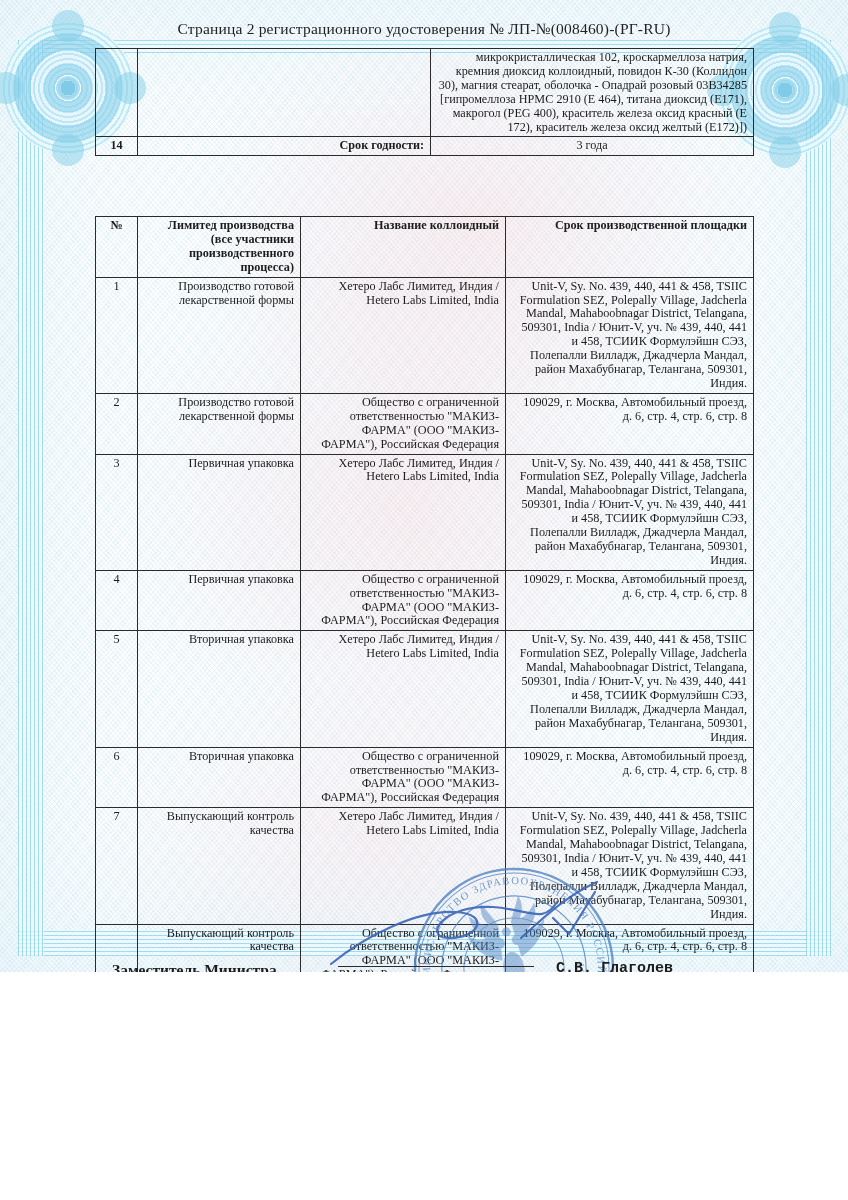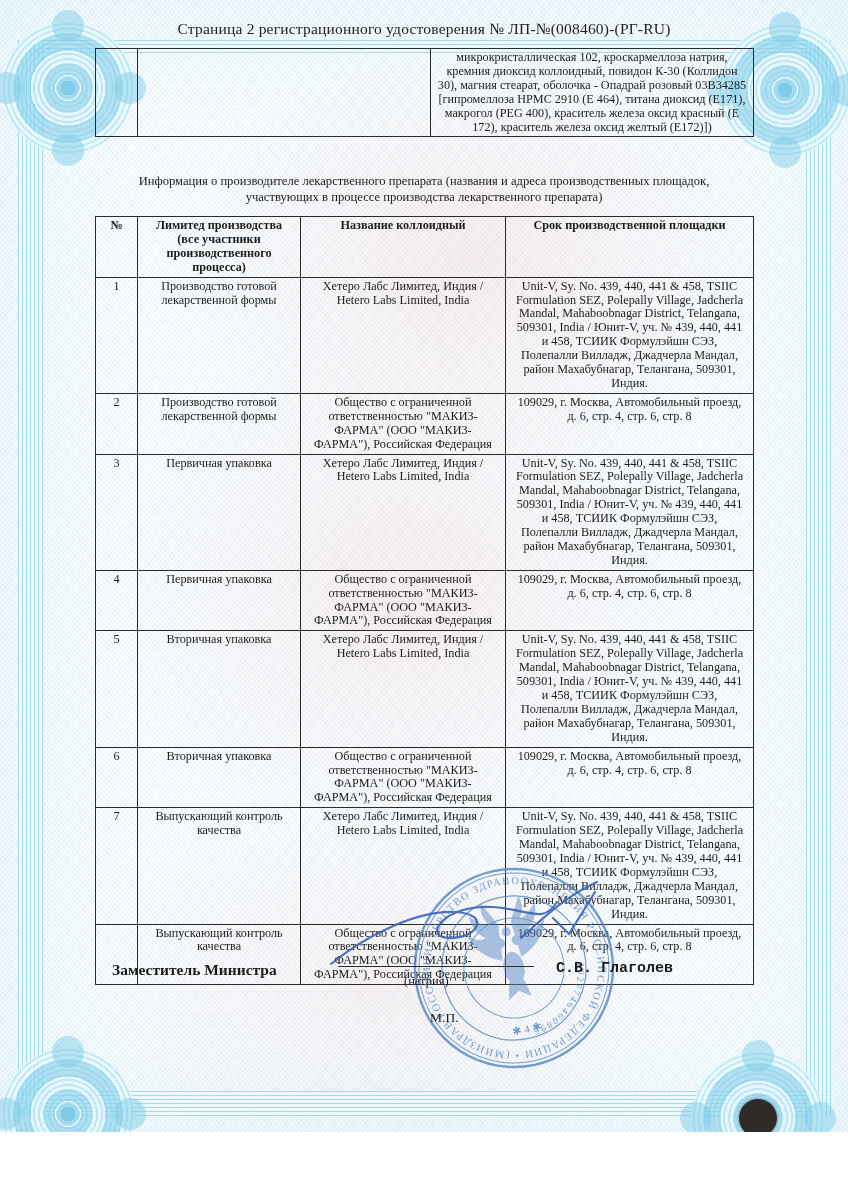--- a/index.html
+++ b/index.html
@@ -1,17 +1,17 @@
 <!DOCTYPE html>
 <html><head>
 <meta charset="utf-8">
 <style>
   html,body { margin:0; padding:0; }
   .page {
-    position:relative; width:848px; height:1132px; overflow:hidden;
+    position:relative; width:848px; height:972px; overflow:hidden;
     font-family:"Liberation Serif", serif; color:#1c1c1c;
     background:
       radial-gradient(420px 300px at 56% 23%, rgba(242,200,208,0.30), transparent 70%),
       radial-gradient(400px 380px at 48% 52%, rgba(242,200,208,0.28), transparent 72%),
       radial-gradient(420px 260px at 45% 87%, rgba(242,200,208,0.22), transparent 70%),
       repeating-linear-gradient(48deg, rgba(135,200,225,0.15) 0 1px, transparent 1px 3.5px),
       repeating-linear-gradient(-48deg, rgba(135,200,225,0.12) 0 1px, transparent 1px 3.5px),
       #fdfefe;
     box-shadow: inset 0 0 140px rgba(150,210,235,0.22);
   }
@@ -39,21 +39,21 @@
     box-shadow: 0 -62px 0 4px rgba(130,205,232,0.5), 0 62px 0 4px rgba(130,205,232,0.5),
                -62px 0 0 4px rgba(130,205,232,0.5), 62px 0 0 4px rgba(130,205,232,0.5); }
   .black-dot { position:absolute; width:38px; height:38px; border-radius:50%;
     background:#2e2b29; box-shadow:0 0 4px rgba(0,0,0,0.35); z-index:8; }
   
   .page-title { position:absolute; top:20px; left:0; right:0; text-align:center;
     font-size:15.5px; letter-spacing:0.2px; color:#222; z-index:3; }
   
   table { border-collapse:collapse; table-layout:fixed; background:transparent; }
   td, th { border:1.2px solid #2b2b2b; padding:2px 6px; vertical-align:top;
-    font-size:12.2px; line-height:1.14; text-align:center; font-weight:normal; }
+    font-size:12.2px; line-height:1.14; text-align:right; font-weight:normal; }
   .tbl { position:absolute; left:95px; width:658px; z-index:3; }
   .tbl-top { top:48px; }
   .tbl-main { top:216px; }
   .c-num  { text-align:center; }
   .b { font-weight:bold; }
   .center { text-align:center; }
   .note { position:absolute; top:174px; left:104px; width:640px; text-align:center;
     font-size:12.6px; line-height:1.25; z-index:3; }
   
   .f-abs { position:absolute; z-index:6; }
@@ -88,24 +88,28 @@
         <col style="width:42px">
         <col style="width:293px">
         <col style="width:323px">
       </colgroup>
     <tbody>
         <tr>
       <td></td>
       <td></td>
       <td>микрокристаллическая 102, кроскармеллоза натрия, кремния диоксид коллоидный, повидон К-30 (Коллидон 30), магния стеарат, оболочка - Опадрай розовый 03В34285 [гипромеллоза HPMC 2910 (Е 464), титана диоксид (Е171), макрогол (PEG 400), краситель железа оксид красный (Е 172), краситель железа оксид желтый (Е172)])</td>
     </tr>
+    <tr>
+      <td class="c-num b">14</td>
+      <td class="b">Срок годности:</td>
+      <td class="center">3 года</td>
+    </tr>
   </tbody>
     </table>
 
-  <div class="note">Информация о производителе лекарственного препарата (названия и адреса производственных площадок, участвующих в процессе производства лекарственного препарата)</div>
 
   <table class="tbl tbl-main">
     <colgroup>
         <col style="width:42px">
         <col style="width:163px">
         <col style="width:205px">
         <col style="width:248px">
       </colgroup>
     <tbody>
         <tr>

